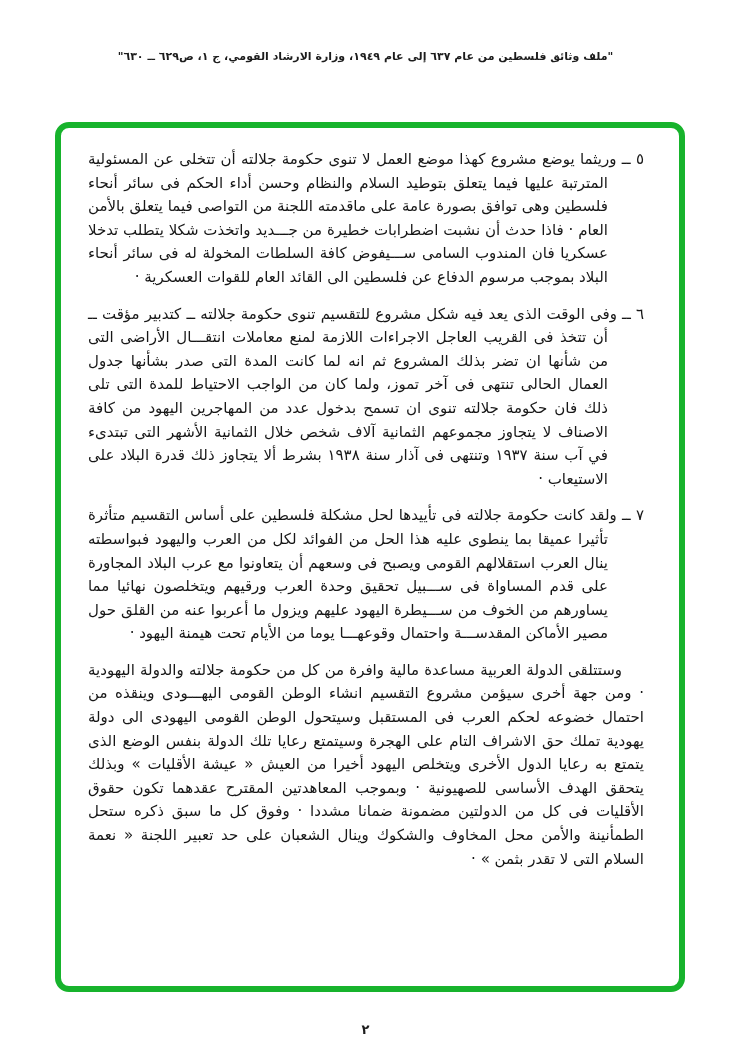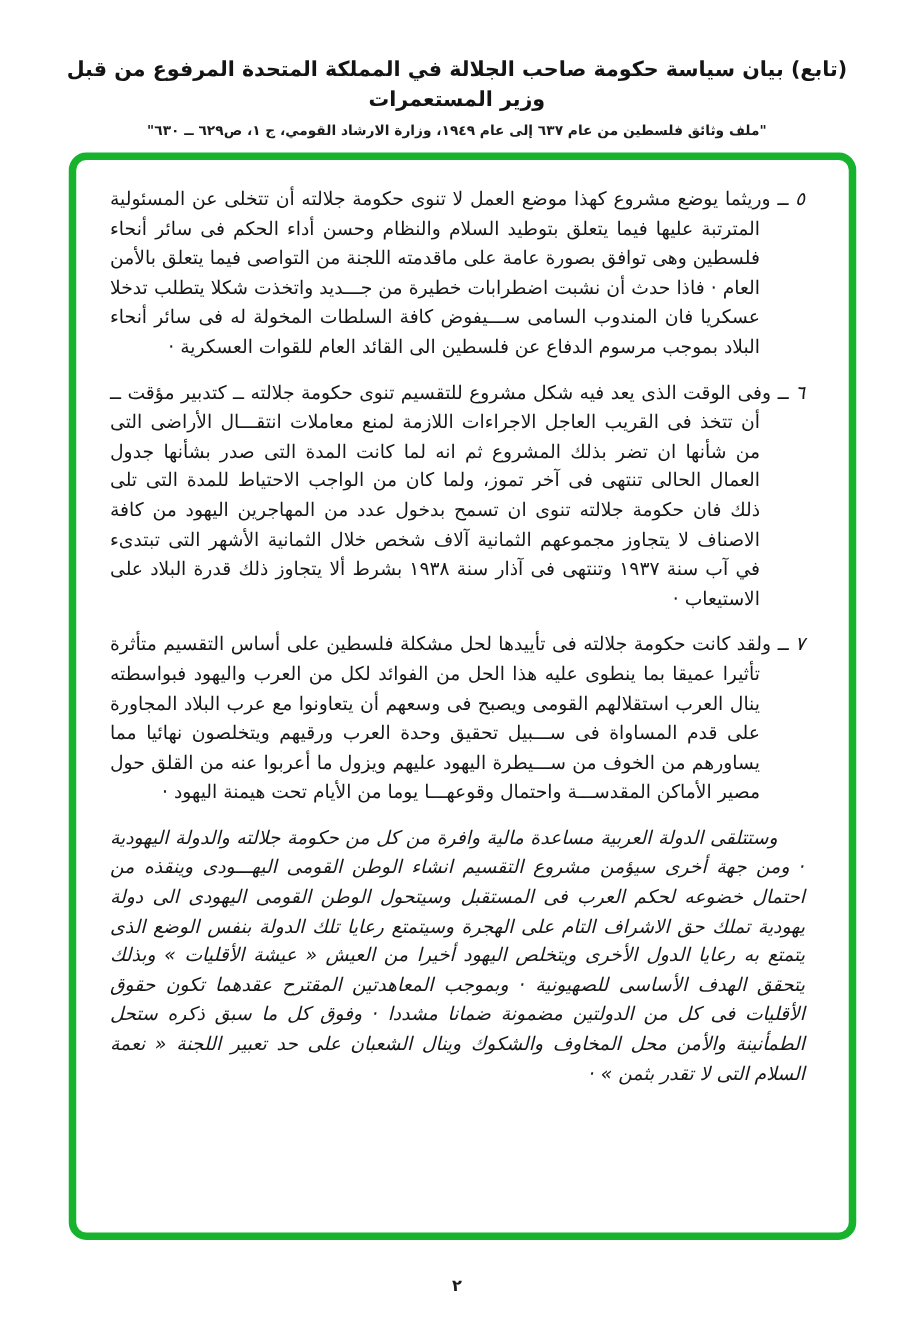--- a/index.html
+++ b/index.html
@@ -63,48 +63,45 @@
     color: #171717;
   }
   .para {
     margin: 0 0 13px 0;
     padding-right: 36px;
     text-indent: -36px; 
   }
   .para .num {
     font-weight: normal;
     white-space: pre;
-    font-style: italic;
   }
   .para.unnumbered {
     padding-right: 0;
     text-indent: 22px; 
     margin-bottom: 0;
-    font-style: italic;
   }
   .bold-phrase {
     font-weight: normal;
   }
   
   .page-number {
     position: absolute;
     left: 0;
     top: 1022px;
     width: 731px;
     text-align: center;
     font-size: 13px;
     font-weight: bold;
     color: #1c1c1c;
   }
 </style>
 </head>
 <body>
 
 <div class="page-header">
-  <div class="title">(تابع) بيان سياسة حكومة صاحب الجلالة في المملكة المتحدة المرفوع من قبل وزير المستعمرات</div>
   <div class="source">"ملف وثائق فلسطين من عام ٦٣٧ إلى عام ١٩٤٩، وزارة الارشاد القومي، ج ١، ص٦٢٩ ــ ٦٣٠"</div>
 </div>
 
 <div class="doc-frame"></div>
 
 <div class="doc-body">
 
   <p class="para">
     <span class="num">٥ ــ </span><span>وريثما يوضع مشروع كهذا </span><span class="bold-phrase">موضع العمل</span><span> لا تنوى حكومة جلالته أن تتخلى عن المسئولية المترتبة عليها فيما يتعلق بتوطيد السلام والنظام وحسن أداء الحكم فى سائر أنحاء فلسطين وهى توافق بصورة عامة على ماقدمته اللجنة من التواصى فيما يتعلق بالأمن العام · فاذا حدث أن نشبت اضطرابات خطيرة من جـــديد واتخذت شكلا يتطلب تدخلا عسكريا فان المندوب السامى ســـيفوض كافة السلطات المخولة له فى سائر أنحاء البلاد بموجب مرسوم الدفاع عن فلسطين الى القائد العام للقوات العسكرية ·</span>
   </p>

